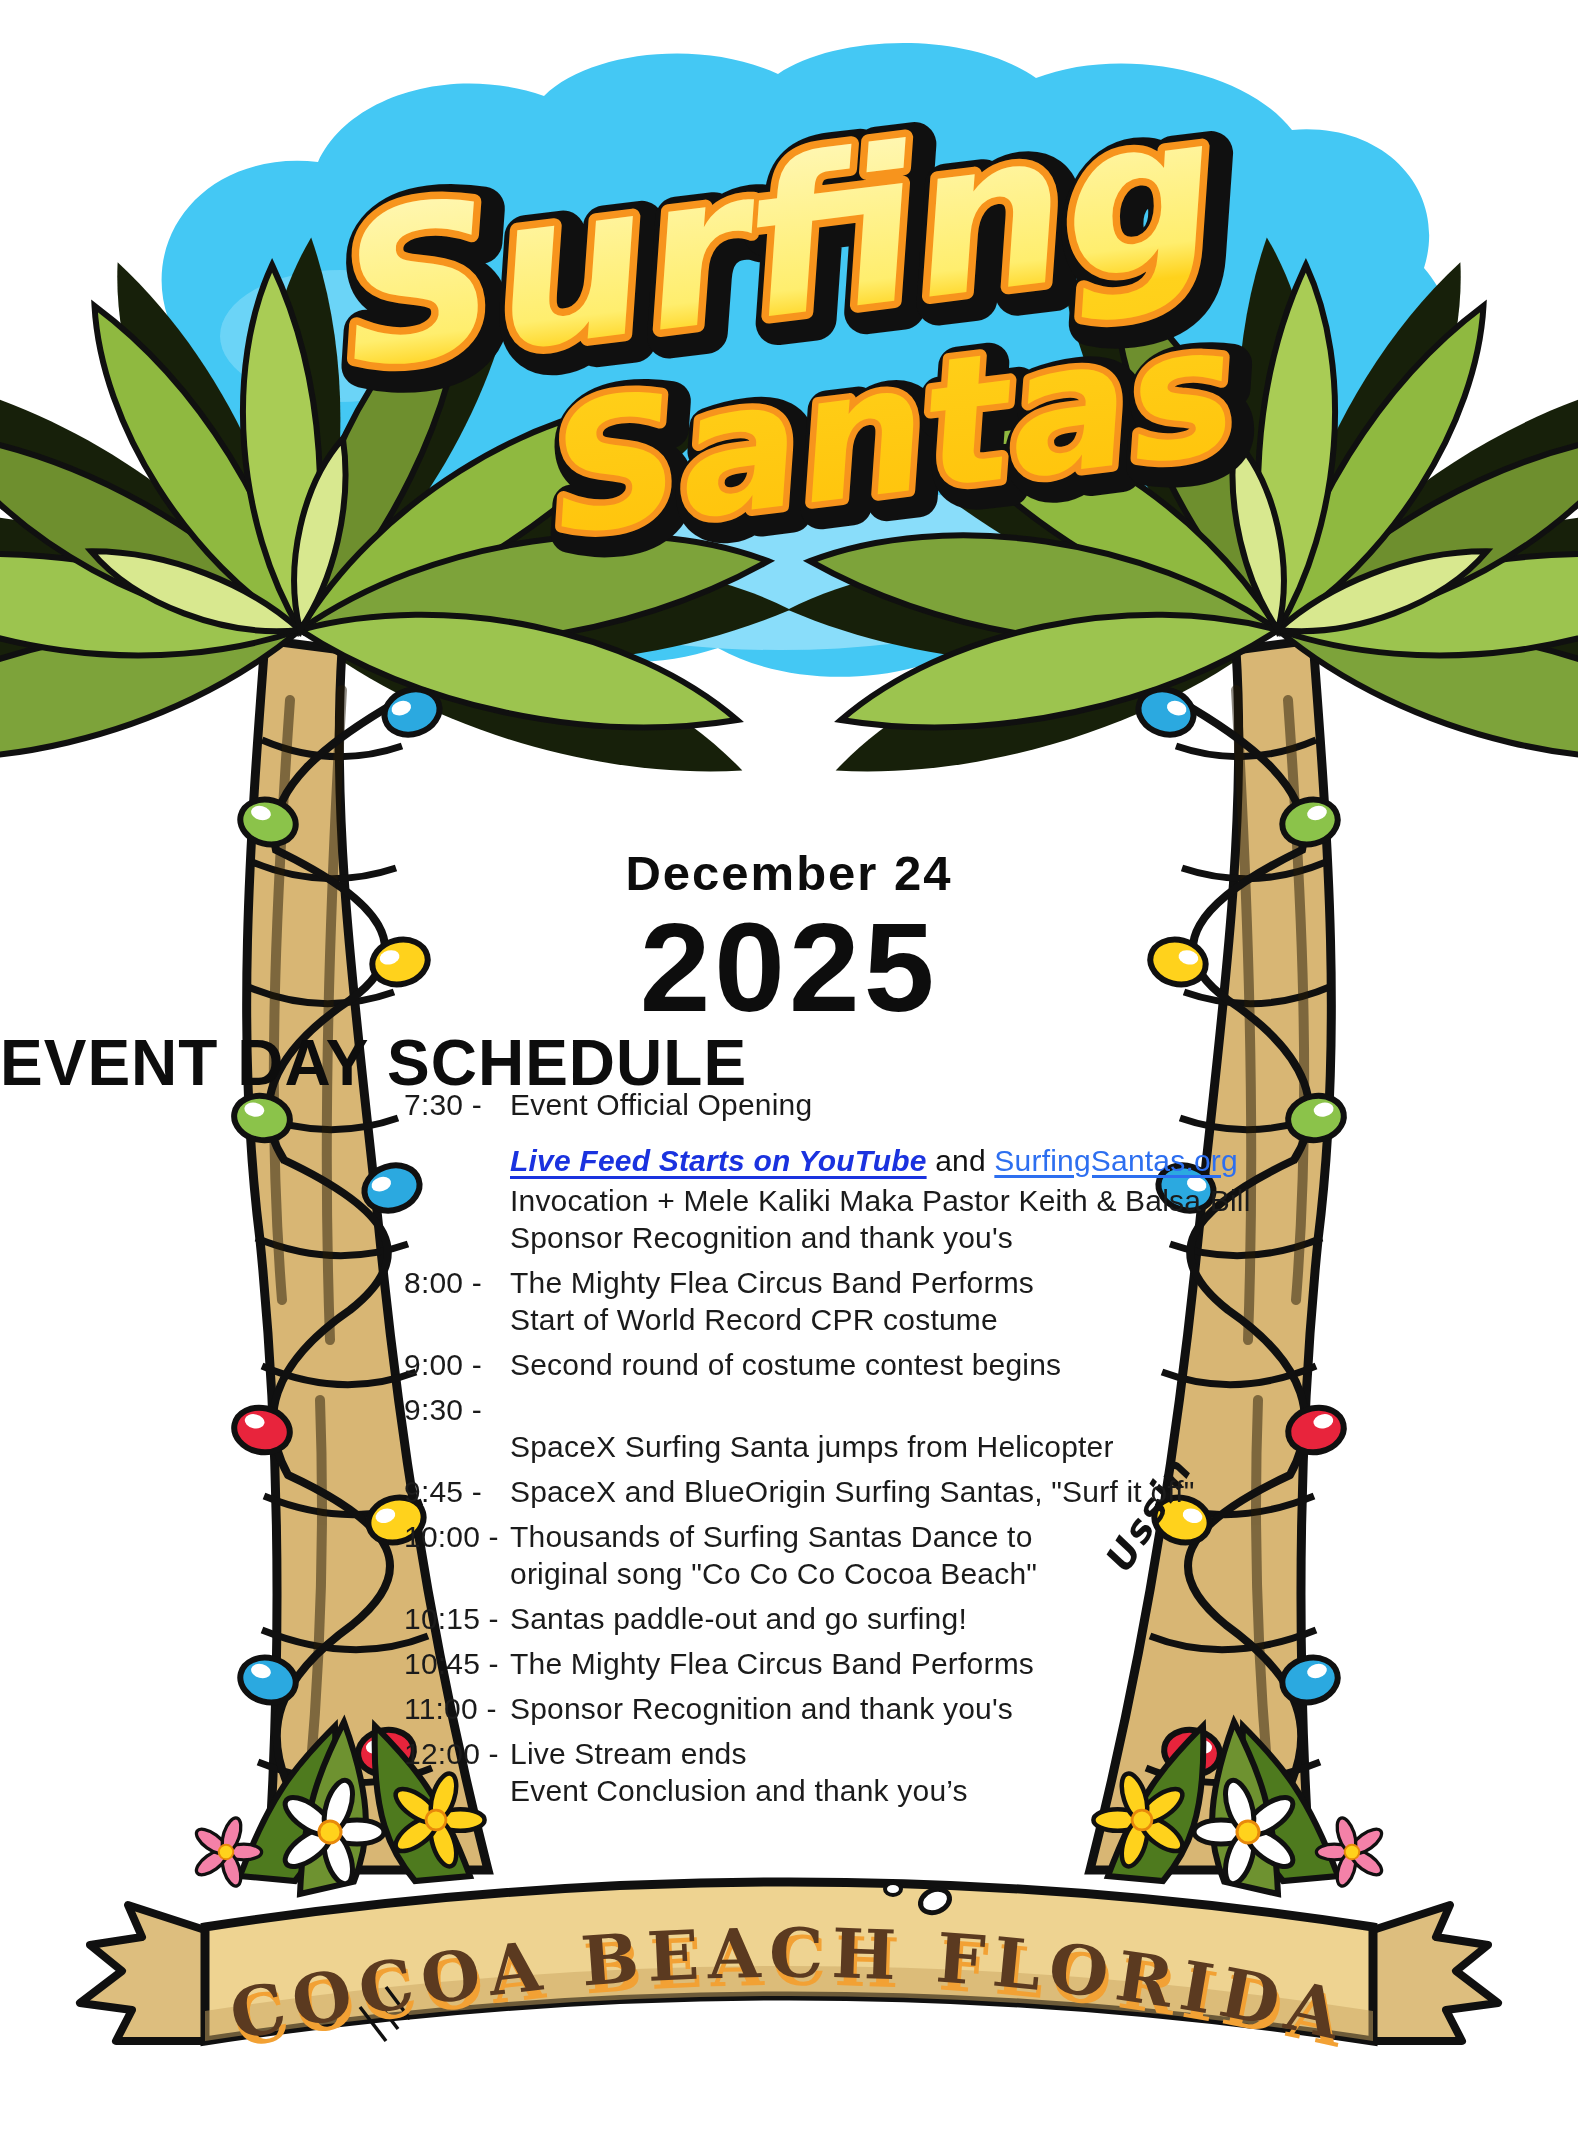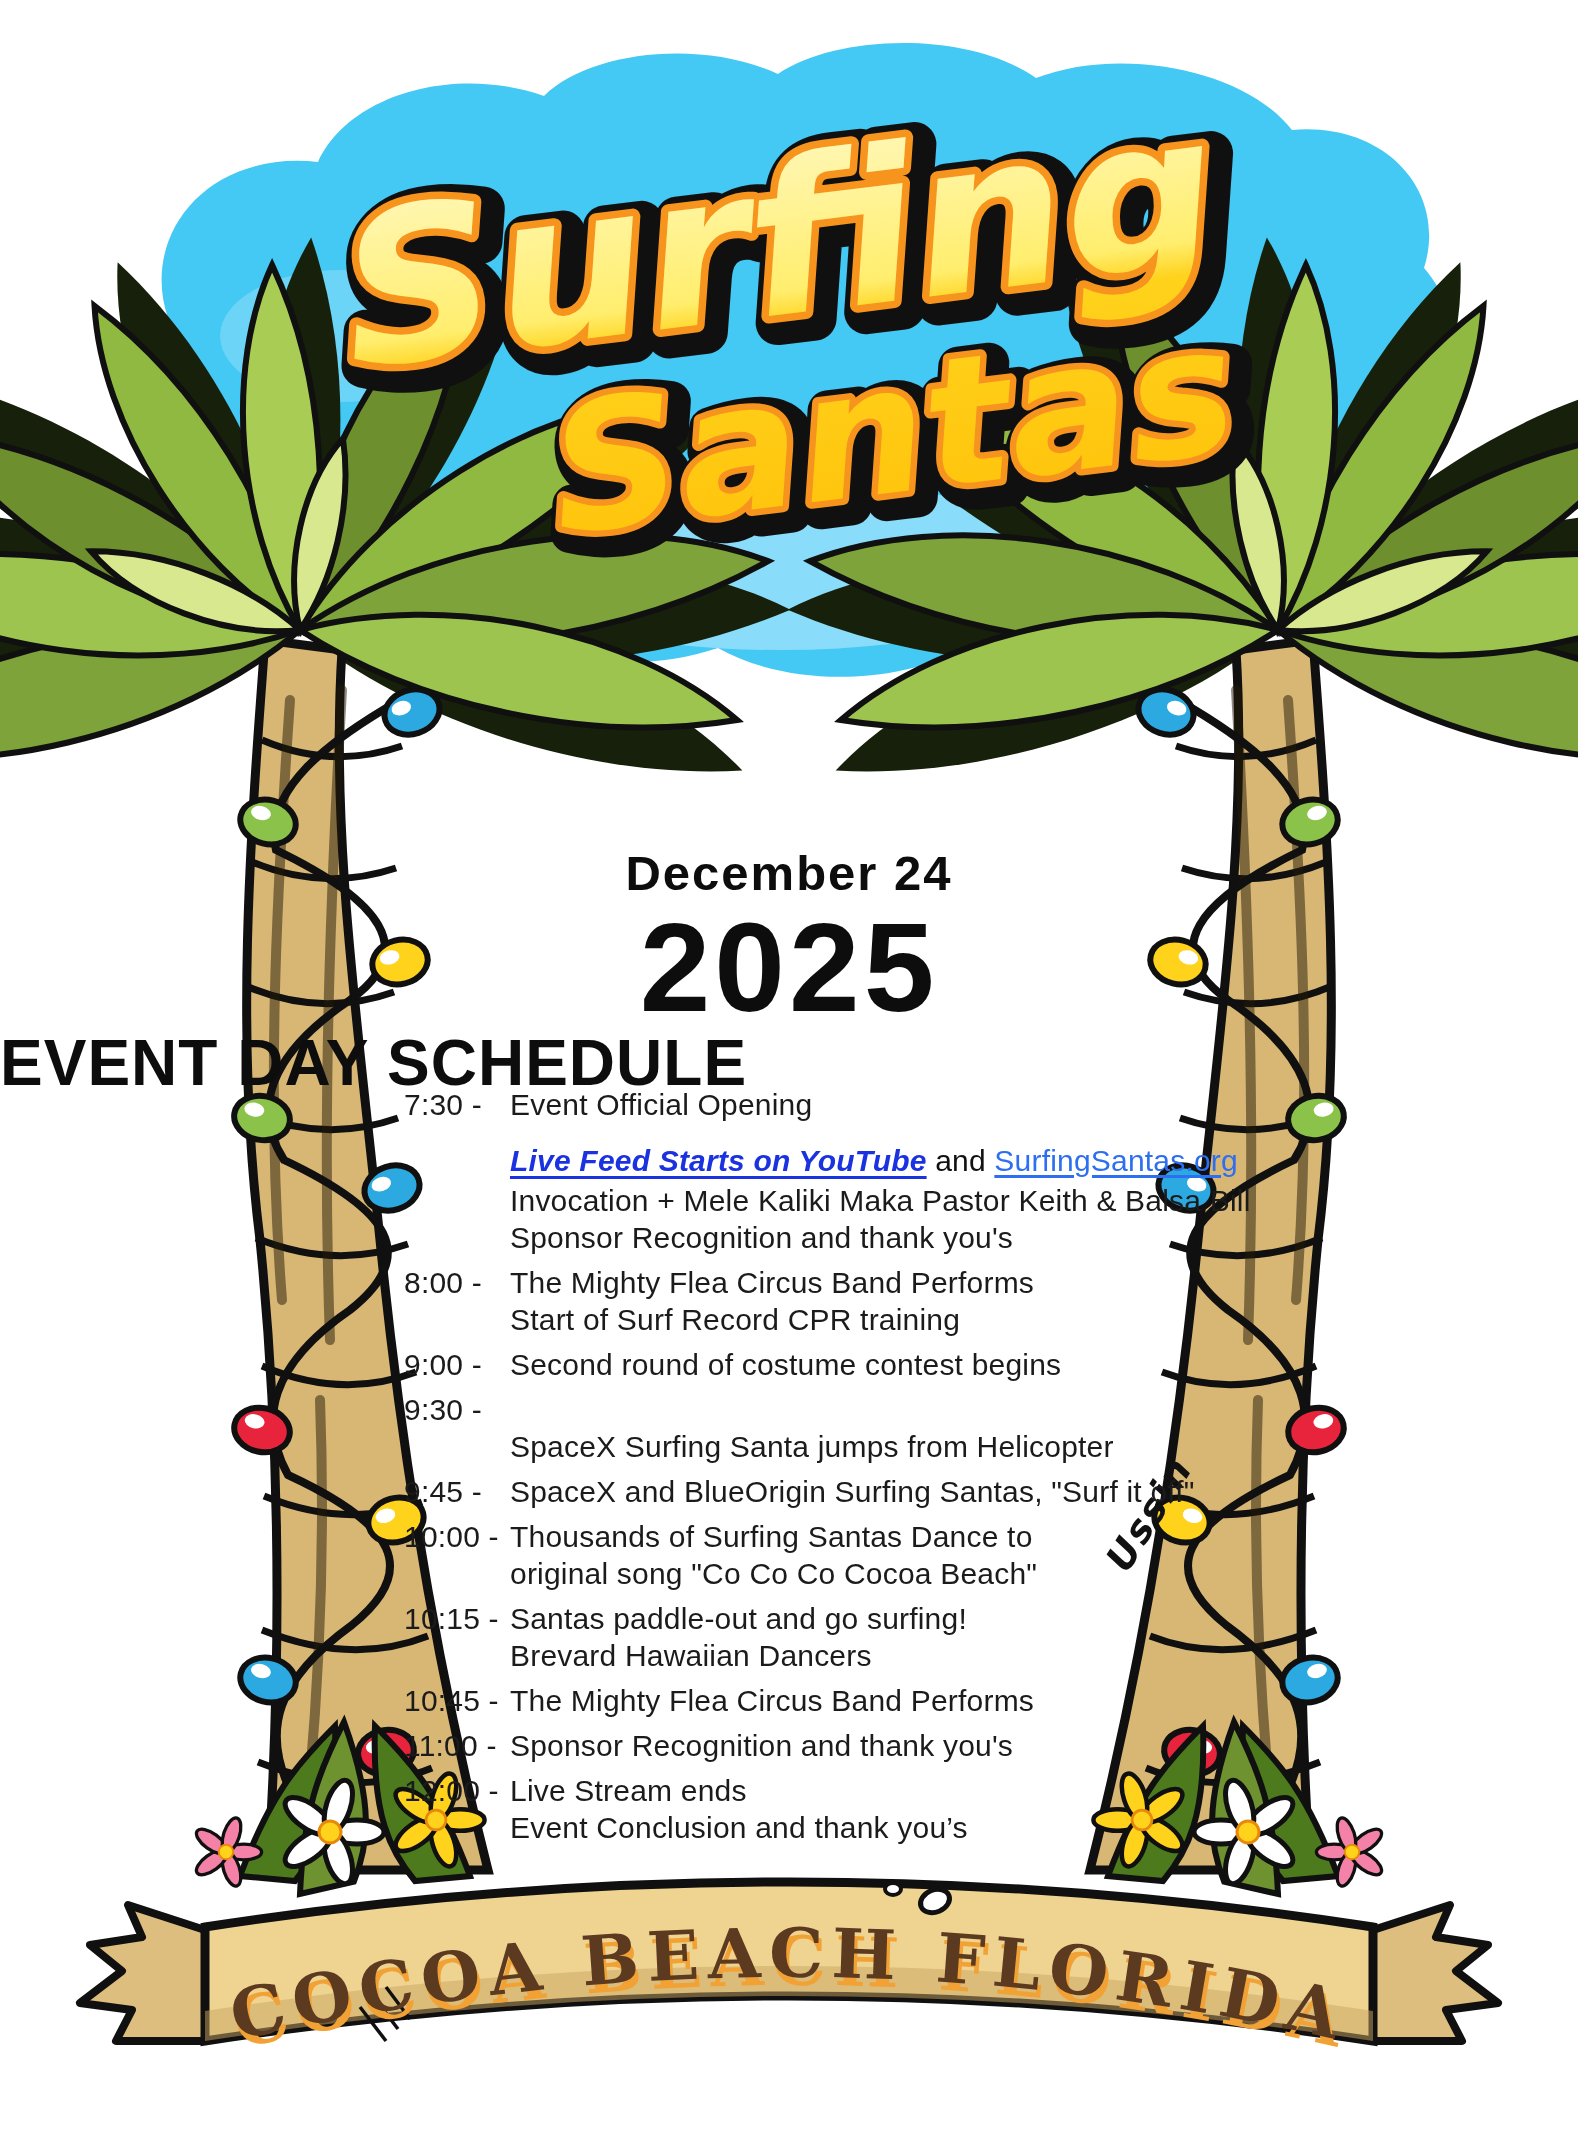--- a/index.html
+++ b/index.html
@@ -199,21 +199,21 @@
     <div class="srow">
       <span class="t"></span>
       <span class="x">Sponsor Recognition and thank you's</span>
     </div>
     <div class="srow item">
       <span class="t">8:00 -</span>
       <span class="x">The Mighty Flea Circus Band Performs</span>
     </div>
     <div class="srow">
       <span class="t"></span>
-      <span class="x">Start of Surf Record CPR training</span>
+      <span class="x">Start of World Record CPR costume</span>
     </div>
     <div class="srow item">
       <span class="t">9:00 -</span>
       <span class="x">Second round of costume contest begins</span>
     </div>
     <div class="srow item">
       <span class="t">9:30 -</span>
     </div>
     <div class="srow">
       <span class="t"></span>
@@ -227,24 +227,20 @@
       <span class="t">10:00 -</span>
       <span class="x">Thousands of Surfing Santas Dance to</span>
     </div>
     <div class="srow">
       <span class="t"></span>
       <span class="x">original song "Co Co Co Cocoa Beach"</span>
     </div>
     <div class="srow item">
       <span class="t">10:15 -</span>
       <span class="x">Santas paddle-out and go surfing!</span>
-    </div>
-    <div class="srow">
-      <span class="t"></span>
-      <span class="x">Brevard Hawaiian Dancers</span>
     </div>
     <div class="srow item">
       <span class="t">10:45 -</span>
       <span class="x">The Mighty Flea Circus Band Performs</span>
     </div>
     <div class="srow item">
       <span class="t">11:00 -</span>
       <span class="x">Sponsor Recognition and thank you's</span>
     </div>
     <div class="srow item">

